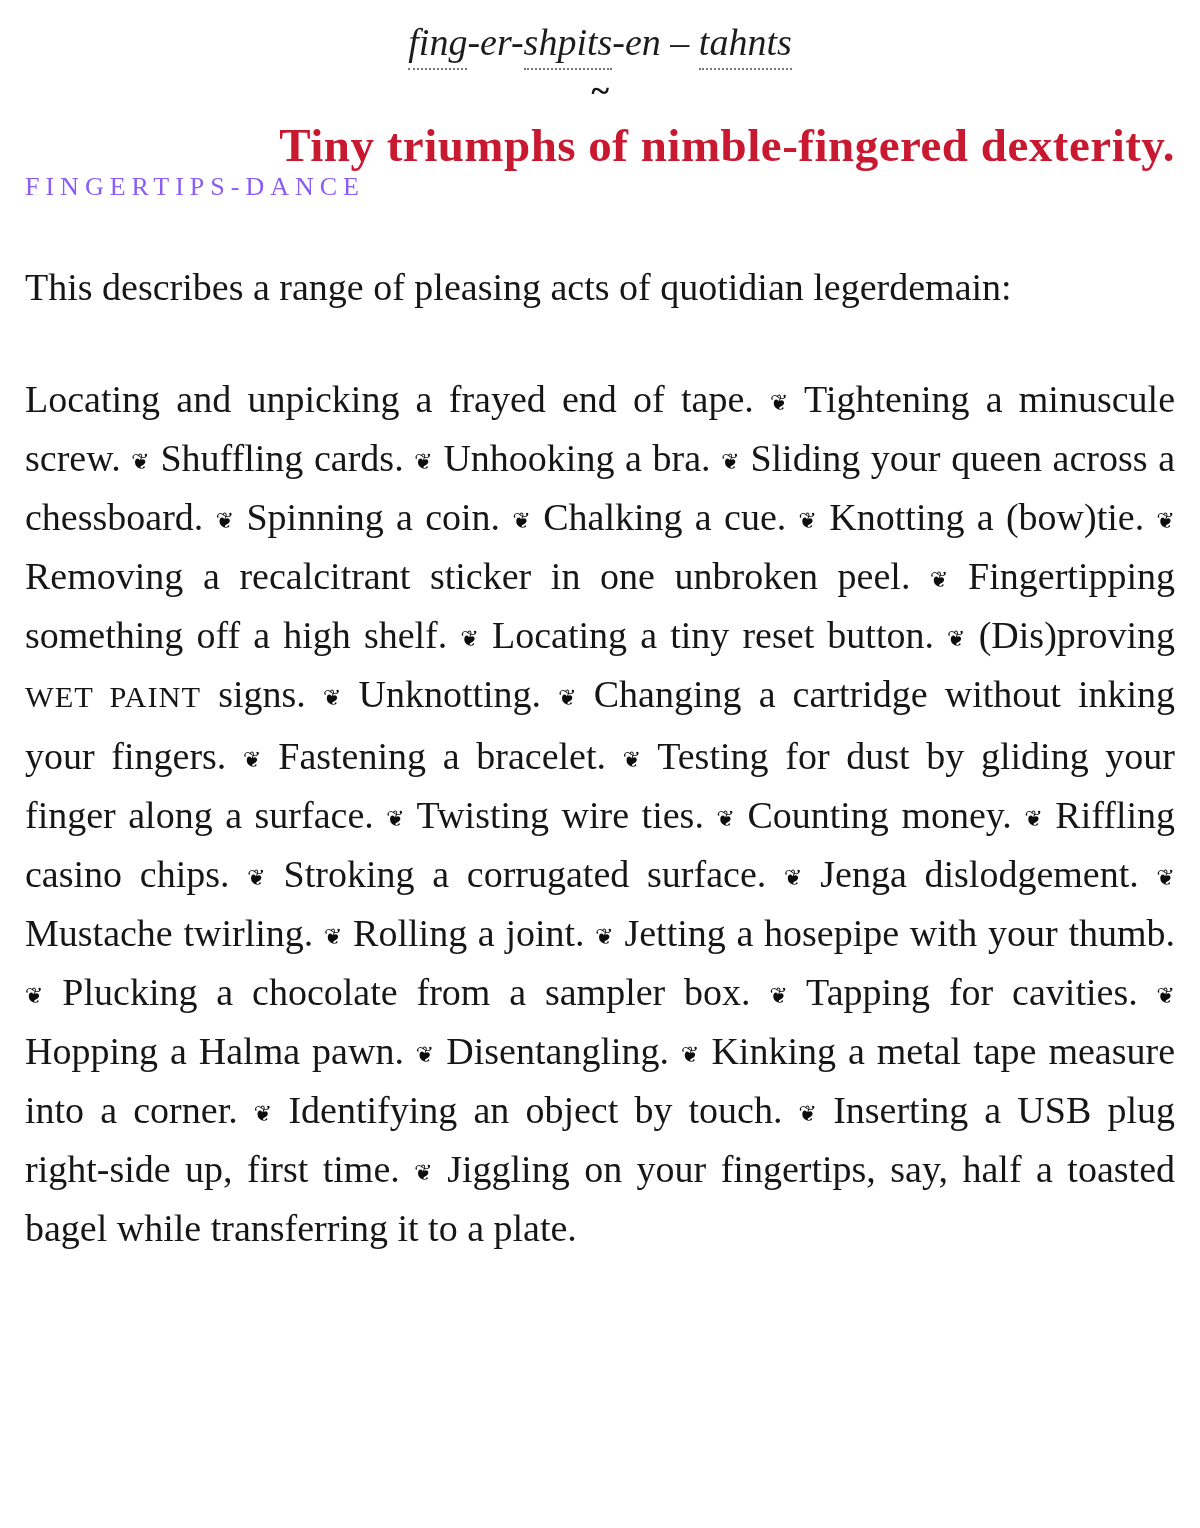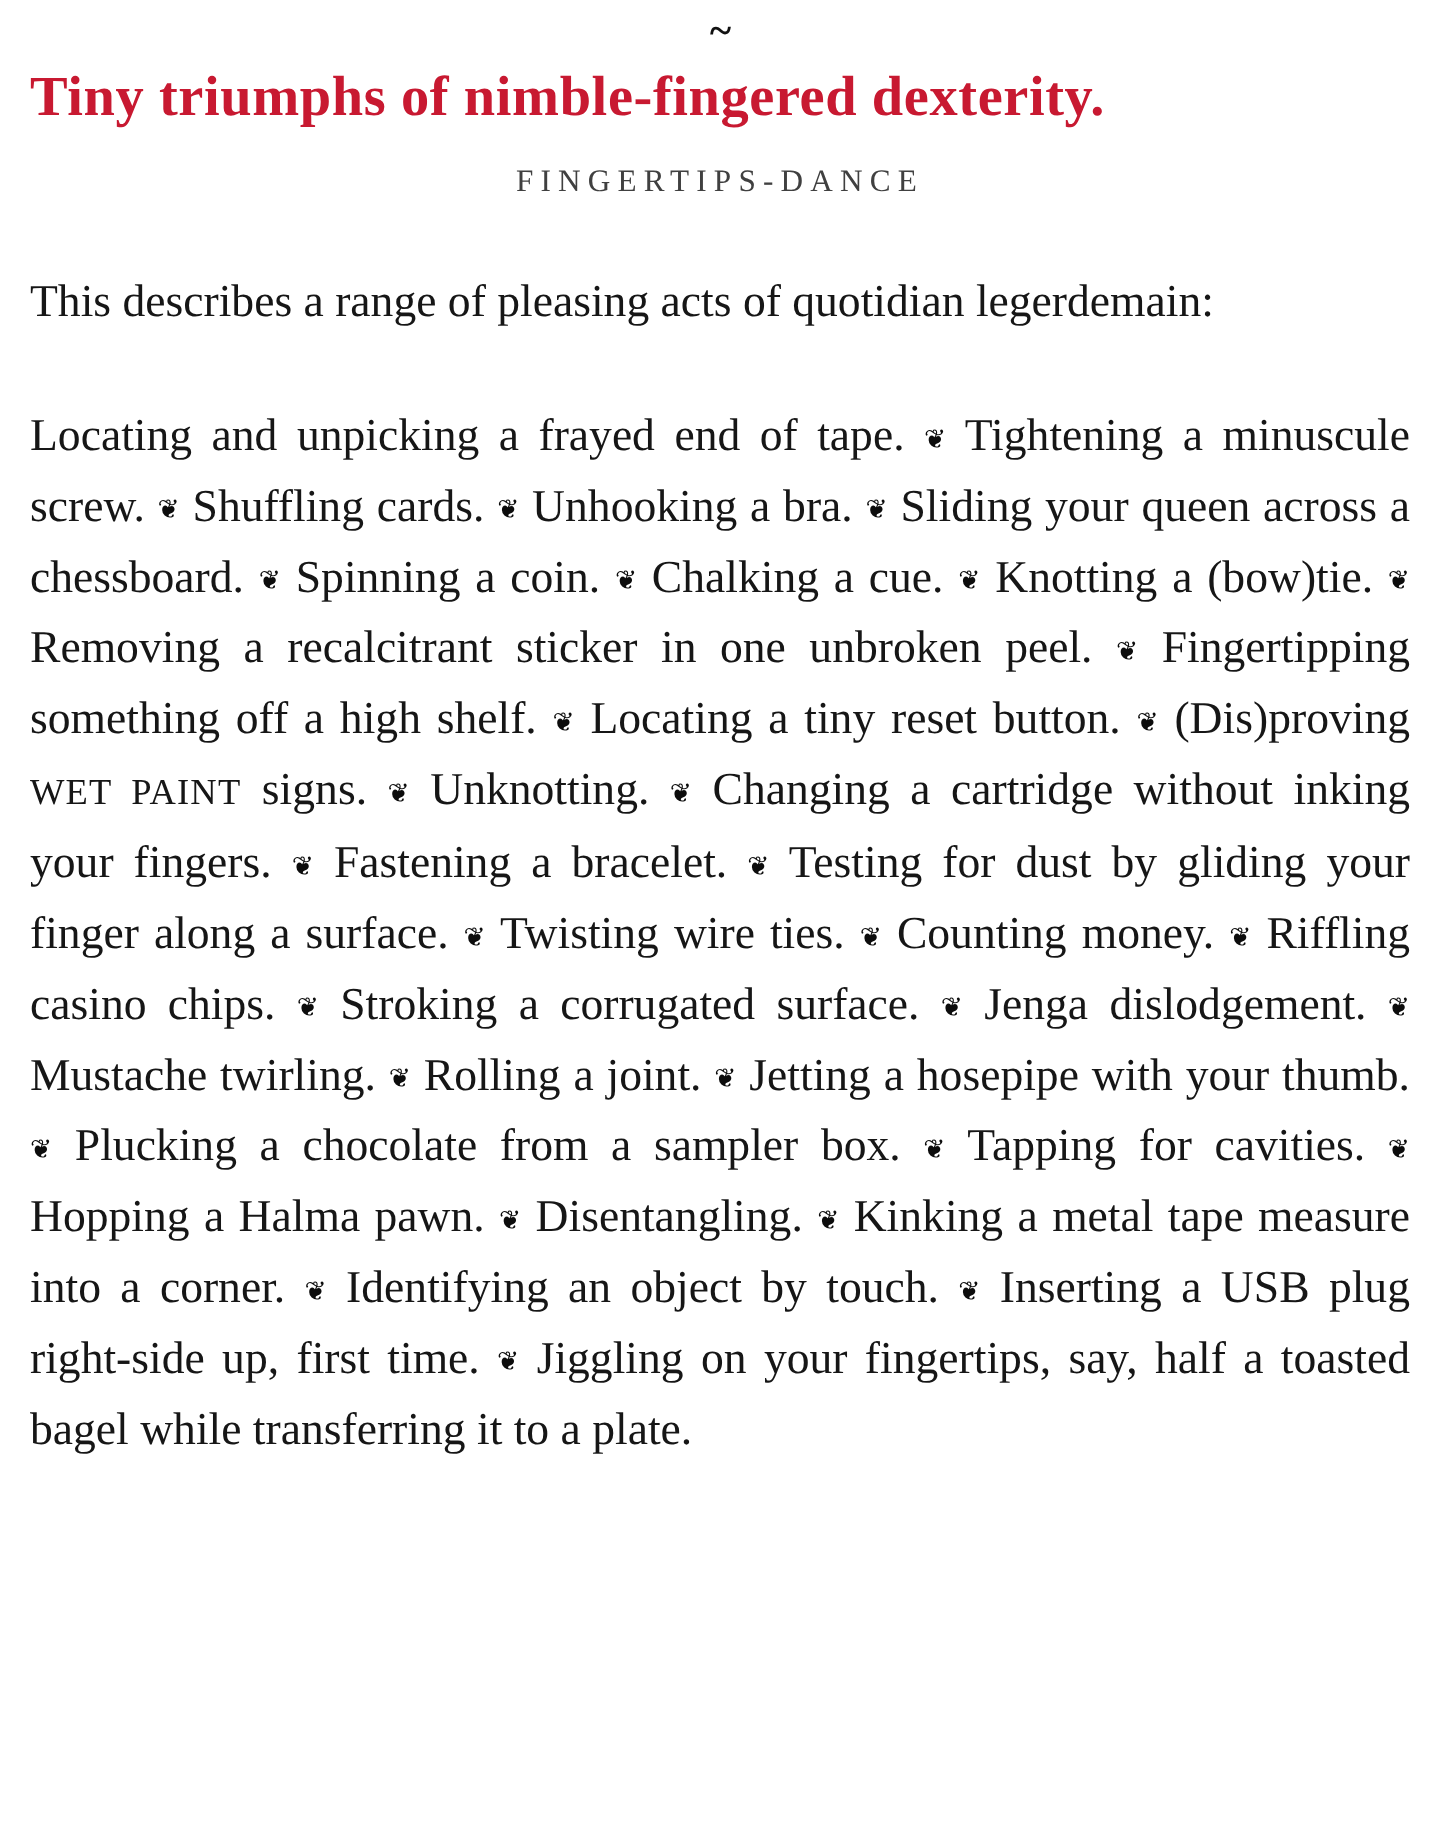--- a/index.html
+++ b/index.html
@@ -59,34 +59,34 @@
     text-align: center;
     font-size: 34px;
     font-weight: 700;
     font-style: italic;
     color: #111;
     line-height: 1;
   }
 
   .tagline {
     margin-top: 10px;
-    text-align: left;
+    text-align: right;
     font-weight: 700;
     font-size: 47px;
     letter-spacing: 0.5px;
     color: #c81931;
     line-height: 1.15;
   }
 
   .literal {
-    margin-top: 28px;
-    text-align: center;
+    margin-top: 0;
+    text-align: left;
     font-size: 26px;
     letter-spacing: 6px;
-    color: #404040;
+    color: #8b5cf6;
   }
 
   .intro {
     margin-top: 56px;
     font-size: 38px;
     line-height: 59px;
     color: #161616;
     font-family: Liberation Serif, serif;
   }
 
@@ -110,20 +110,21 @@
     vertical-align: 0.09em;
     color: #0c0c0c;
   }
 </style>
 </head>
 <body>
 
 <div class="page">
 
 
+  <div class="pron"><span class="stressed">fing</span><span>-er-</span><span class="stressed">shpits</span><span>-en – </span><span class="stressed">tahnts</span></div>
 
   <div class="ornament">~</div>
 
   <h2 class="tagline">Tiny triumphs of nimble-fingered dexterity.</h2>
 
   <div class="literal">FINGERTIPS-DANCE</div>
 
   <p class="intro">This describes a range of pleasing acts of quotidian legerdemain:</p>
 
   <p class="examples rich"><span>Locating and unpicking a frayed end of tape. <span class="fleuron">❦</span> Tightening a minuscule screw. <span class="fleuron">❦</span> Shuffling cards. <span class="fleuron">❦</span> Unhooking a bra. <span class="fleuron">❦</span> Sliding your queen across a chessboard. <span class="fleuron">❦</span> Spinning a coin. <span class="fleuron">❦</span> Chalking a cue. <span class="fleuron">❦</span> Knotting a (bow)tie. <span class="fleuron">❦</span> Removing a recalcitrant sticker in one unbroken peel. <span class="fleuron">❦</span> Fingertipping something off a high shelf. <span class="fleuron">❦</span> Locating a tiny reset button. <span class="fleuron">❦</span> (Dis)proving </span><span class="sc">WET PAINT</span><span> signs. <span class="fleuron">❦</span> Unknotting. <span class="fleuron">❦</span> Changing a cartridge without inking your fingers. <span class="fleuron">❦</span> Fastening a bracelet. <span class="fleuron">❦</span> Testing for dust by gliding your finger along a surface. <span class="fleuron">❦</span> Twisting wire ties. <span class="fleuron">❦</span> Counting money. <span class="fleuron">❦</span> Riffling casino chips. <span class="fleuron">❦</span> Stroking a corrugated surface. <span class="fleuron">❦</span> Jenga dislodgement. <span class="fleuron">❦</span> Mustache twirling. <span class="fleuron">❦</span> Rolling a joint. <span class="fleuron">❦</span> Jetting a hosepipe with your thumb. <span class="fleuron">❦</span> Plucking a chocolate from a sampler box. <span class="fleuron">❦</span> Tapping for cavities. <span class="fleuron">❦</span> Hopping a Halma pawn. <span class="fleuron">❦</span> Disentangling. <span class="fleuron">❦</span> Kinking a metal tape measure into a corner. <span class="fleuron">❦</span> Identifying an object by touch. <span class="fleuron">❦</span> Inserting a USB plug right-side up, first time. <span class="fleuron">❦</span> Jiggling on your fingertips, say, half a toasted bagel while transferring it to a plate.</span></p>

